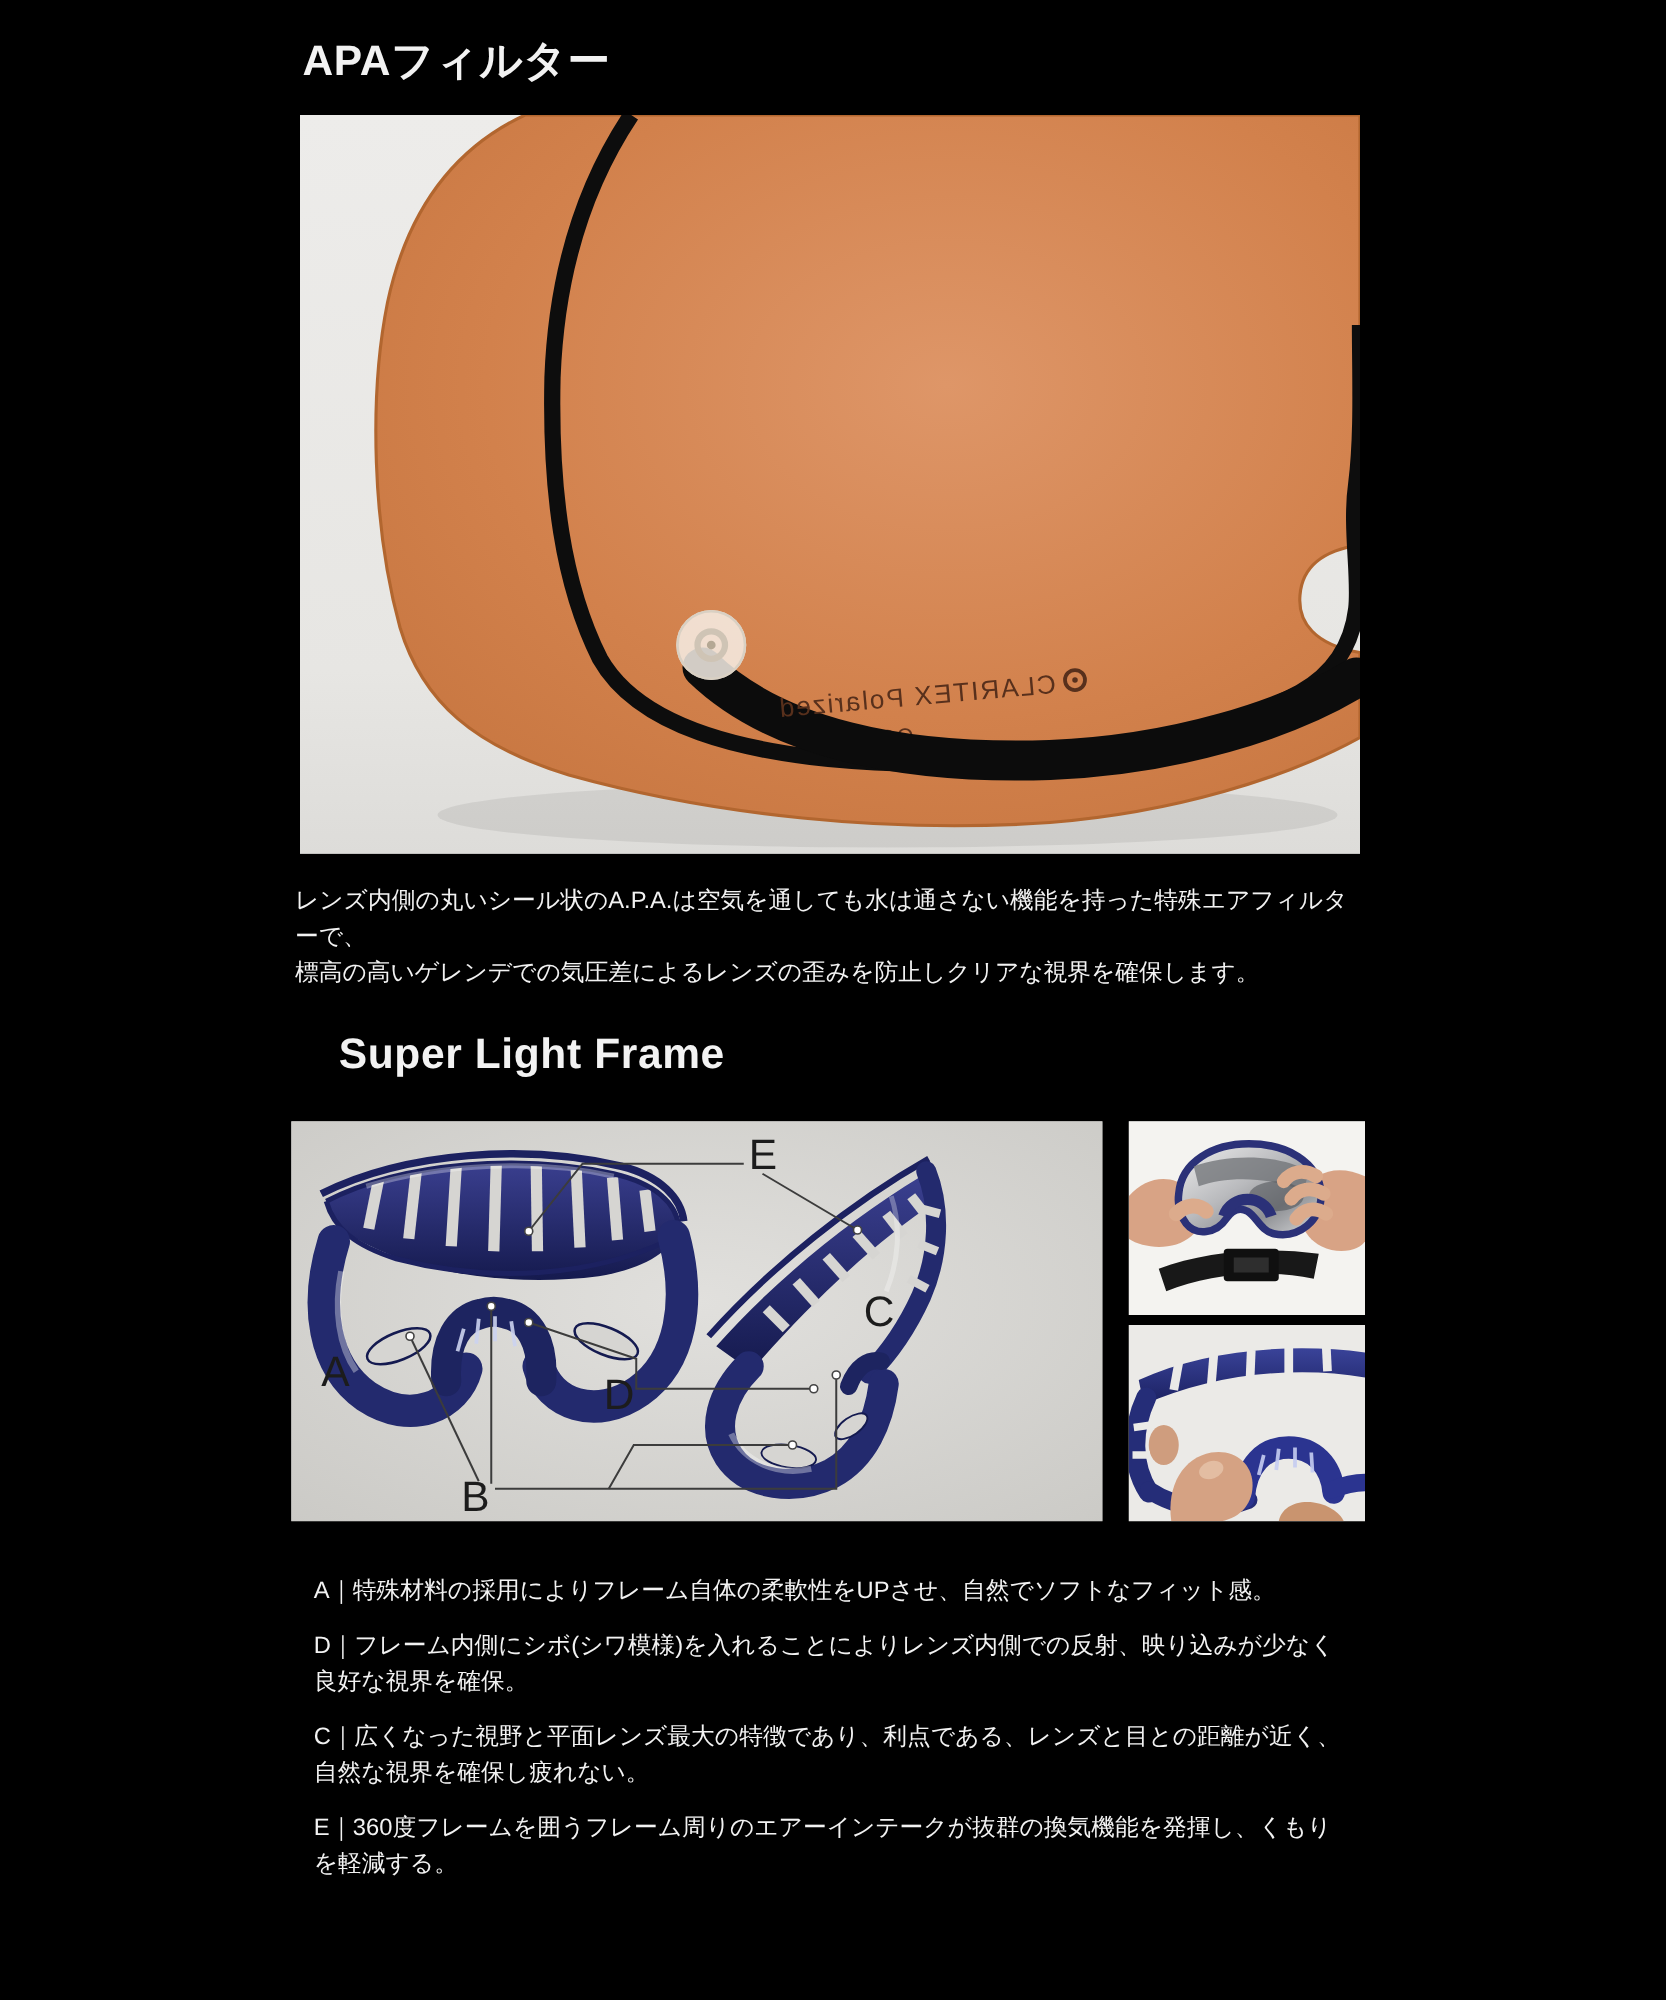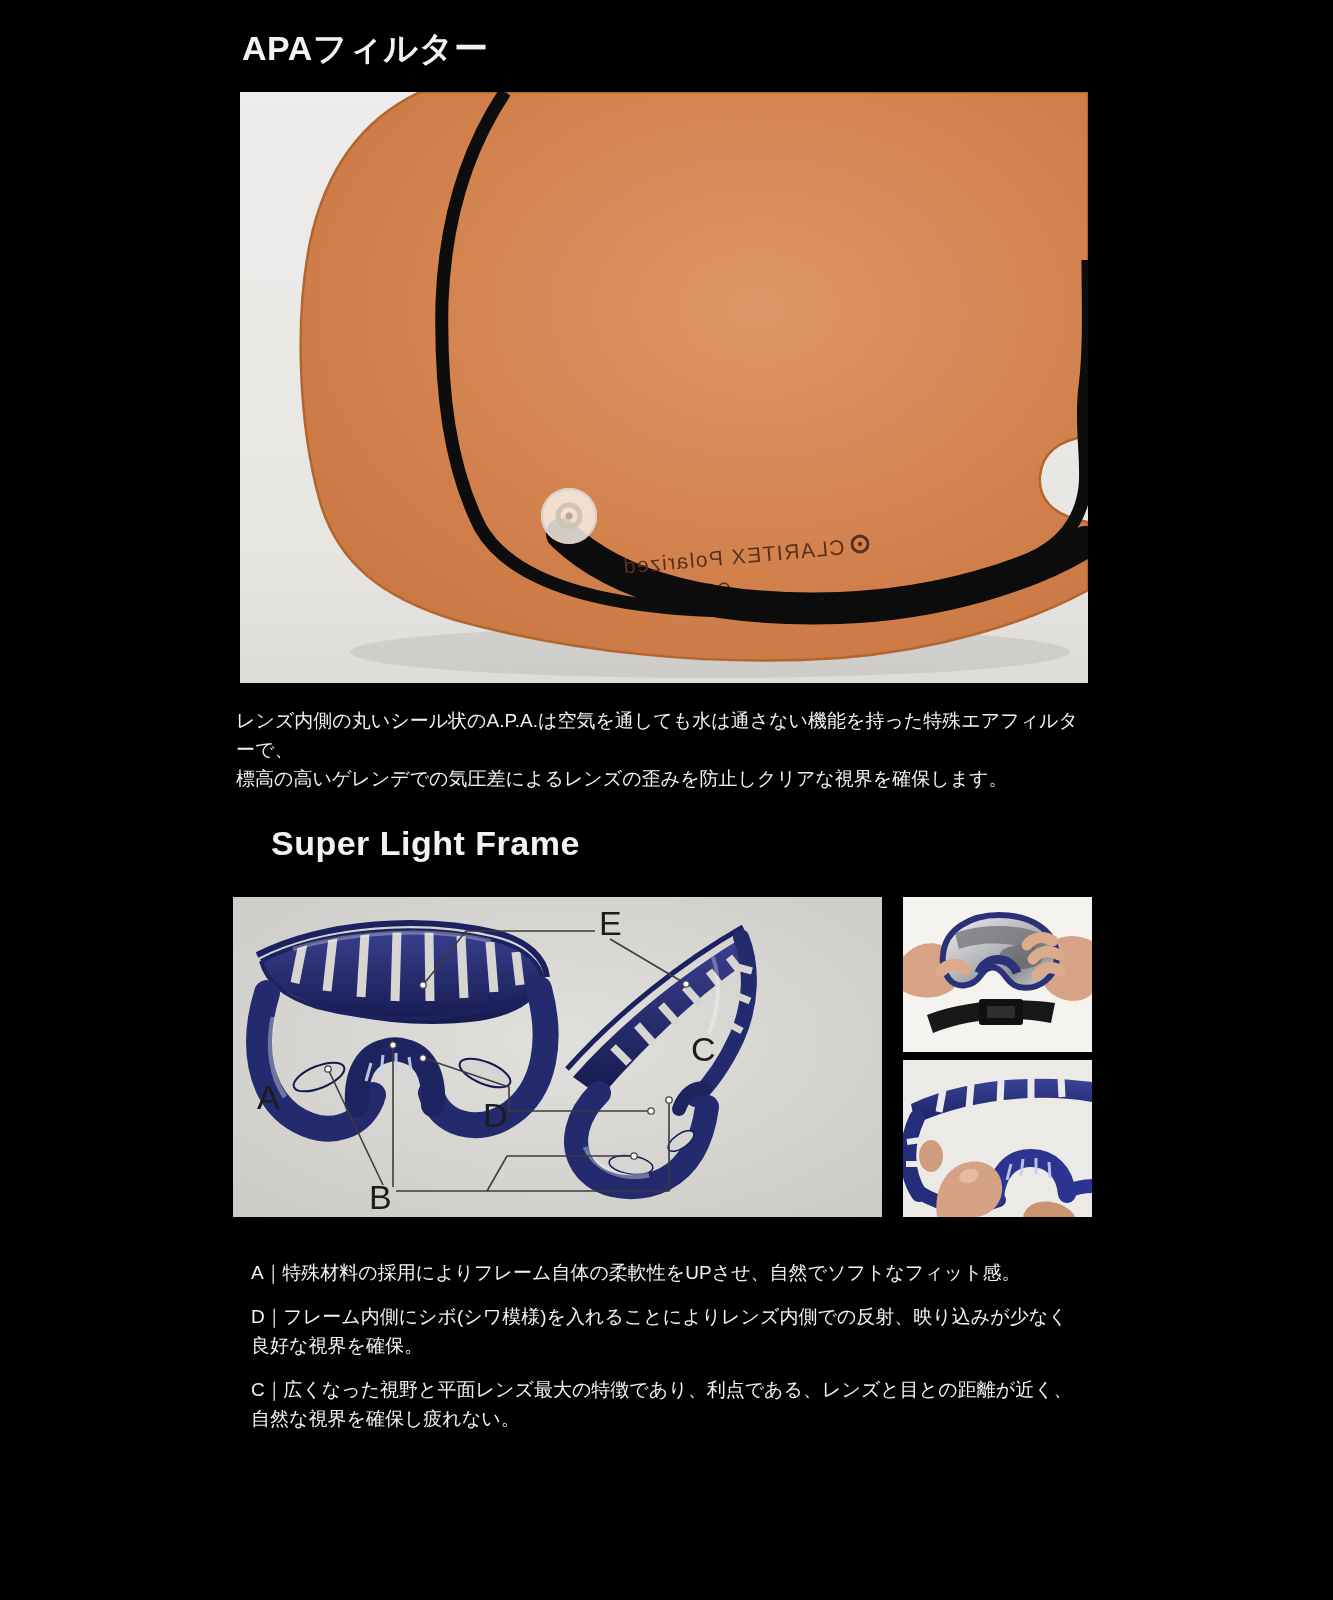--- a/index.html
+++ b/index.html
@@ -264,15 +264,16 @@
       <path d="M 34,157 C 30,128 44,106 66,102 C 84,99 98,110 99,126 C 100,142 90,154 74,157 Z" fill="#d5a283"></path>
       <ellipse cx="66" cy="116" rx="10" ry="7" transform="rotate(-20 66 116)" fill="#e3bda2"></ellipse>
       <path d="M 120,157 C 122,146 134,140 148,142 C 162,144 170,152 172,157 Z" fill="#c9946f"></path>
     </svg>
   </div>
 
   <div id="feature-list">
     <p>A｜特殊材料の採用によりフレーム自体の柔軟性をUPさせ、自然でソフトなフィット感。</p>
     <p>D｜フレーム内側にシボ(シワ模様)を入れることによりレンズ内側での反射、映り込みが少なく良好な視界を確保。</p>
     <p>C｜広くなった視野と平面レンズ最大の特徴であり、利点である、レンズと目との距離が近く、自然な視界を確保し疲れない。</p>
+    <p>E｜360度フレームを囲うフレーム周りのエアーインテークが抜群の換気機能を発揮し、くもりを軽減する。</p>
   </div>
 
 </div>
 
 </body></html>

